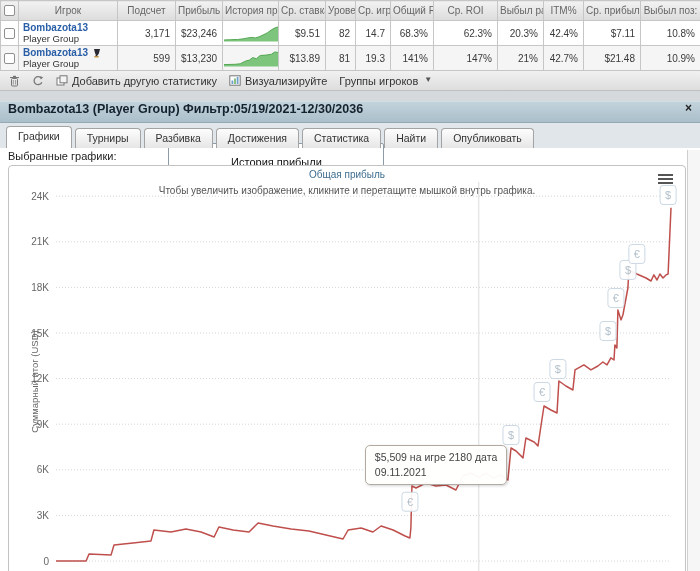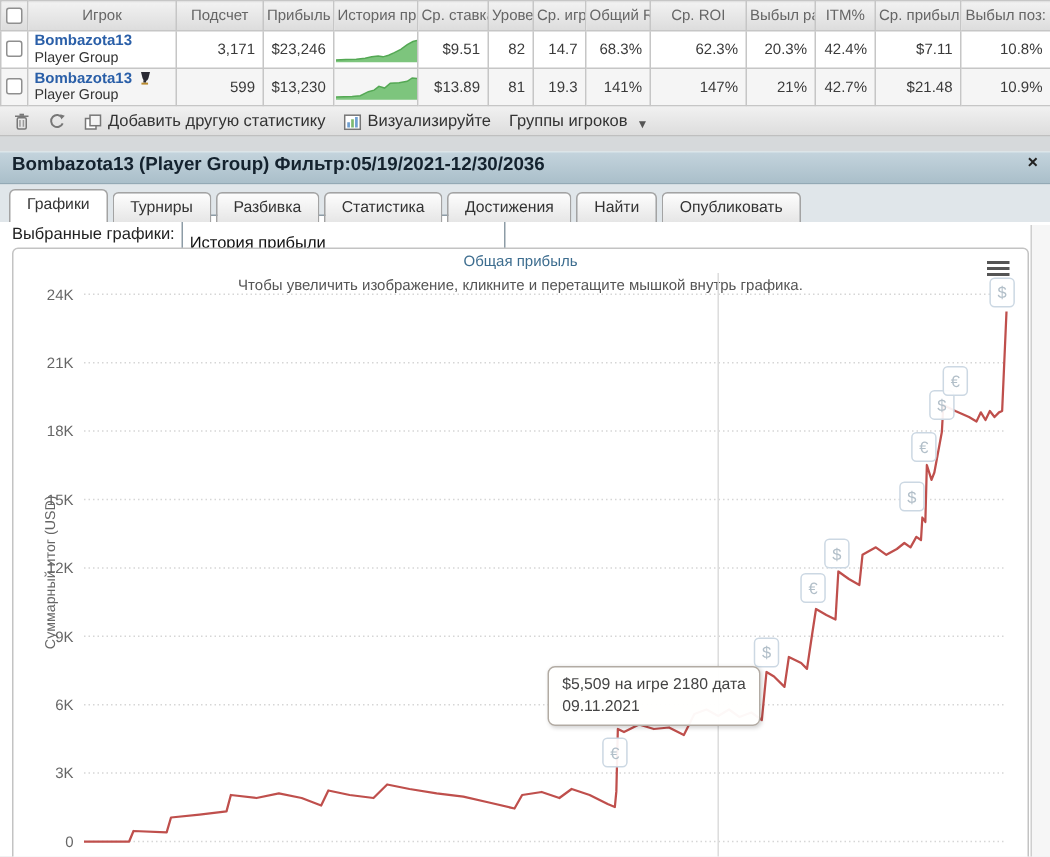--- a/index.html
+++ b/index.html
@@ -17,37 +17,37 @@
   .player-name { color:#2a5fa8; font-weight:bold; font-size:10px; line-height:10px; text-decoration:none; display:inline-block; }
   .player-sub { color:#333; font-size:9.5px; line-height:9px; }
   .cb { display:inline-block; width:11px; height:11px; background:#fff; border:1px solid #8f8f8f; border-radius:2px; vertical-align:middle; }
   .cbcell { text-align:center; padding:0 !important; }
   .spark-cell { padding:1px !important; }
   .spark-cell svg { display:block; }
   .row-badge { display:inline-block; vertical-align:middle; margin-left:4px; }
   
   .toolbar { height:20px; background:linear-gradient(#f1f1f1,#dddddd); border-bottom:1px solid #bfbfbf;
     display:flex; align-items:center; gap:6px; padding:0 6px; font-size:11px; color:#333; }
-  .tbtn { display:flex; align-items:flex-end; gap:4px; cursor:pointer; padding:1px 3px; }
+  .tbtn { display:flex; align-items:flex-start; gap:4px; cursor:pointer; padding:1px 3px; }
   .caret { font-size:8px; color:#555; margin-left:2px; }
   .gap-strip { height:10px; background:#d6d9db; }
   
   .panel { background:#fff; }
   .panel-title { height:22px; background:linear-gradient(#c3d3dc,#aabfca); border-top:1px solid #cfdde4;
     border-bottom:1px solid #93a9b5; display:flex; padding:0 8px;
     font-size:12.5px; font-weight:bold; color:#14222e; }
   .panel-title .close-x { margin-left:auto; font-size:12px; font-weight:bold; color:#222; cursor:pointer; line-height:12px; }
   .tabbar { background:#e0e6ea; padding:4px 6px 0 6px; height:25px; display:flex; gap:3px;align-items:flex-end; }
   .tab { font-size:10.5px; color:#333; background:linear-gradient(#fdfdfd,#e6e6e6);
     border:1px solid #a3a3a3; border-bottom:none; border-radius:4px 4px 0 0;
     padding:3px 11px 4px 11px; cursor:pointer; position:relative; }
   .tab.active { background:#fff; font-weight:normal; z-index:2; height:22px; }
-  .selrow { background:#fff; padding:3px 0 2px 8px; display:flex; align-items:center; font-size:11px; color:#222; height:15px; }
+  .selrow { background:#fff; padding:3px 0 2px 8px; display:flex; align-items:center; font-size:11px; color:#222; height:15px;gap:47px; }
   .selbox { margin-left:5px; width:216px; height:17px; border:1px solid #8d9ca6; border-radius:2px; background:#fff;
-    font-size:11px; color:#111; display:flex; padding:12px 4px; cursor:pointer;flex-direction:column; }
+    font-size:11px; color:#111; display:flex; align-items:center; padding:12px 4px; cursor:pointer;flex-direction:column; }
   .selbox .sel-caret { margin-left:auto; font-size:9px; color:#444; }
   
   .chart-wrap { position:relative; margin:2px 14px 0 8px; width:678px; height:430px;
     border:1px solid #c3c3c3; border-radius:4px; background:#fff; overflow:hidden; }
   .chart-title { position:absolute; top:3px; left:0; width:100%; text-align:center;
     font-size:10px; color:#3d6d8f; }
   .chart-sub { position:absolute; top:19px; left:0; width:100%; text-align:center;
     font-size:10px; color:#555; }
   .chart-menu { position:absolute; top:8px; right:12px; width:15px; cursor:pointer; }
   .chart-menu div { height:2px; background:#555; margin-bottom:2px; }
@@ -195,22 +195,22 @@
 
 <div class="panel">
   <div class="panel-title">
     <span>Bombazota13 (Player Group) Фильтр:05/19/2021-12/30/2036</span>
     <span class="close-x">×</span>
   </div>
   <div class="tabbar">
     <span class="tab active">Графики</span>
     <span class="tab">Турниры</span>
     <span class="tab">Разбивка</span>
+    <span class="tab">Достижения</span>
     <span class="tab">Статистика</span>
-    <span class="tab">Достижения</span>
     <span class="tab">Найти</span>
     <span class="tab">Опубликовать</span>
   </div>
   <div class="selrow">
     <span>Выбранные графики:</span>
     <span class="selbox">
       <span>История прибыли</span>
       <span class="sel-caret">▾</span>
     </span>
   </div>

